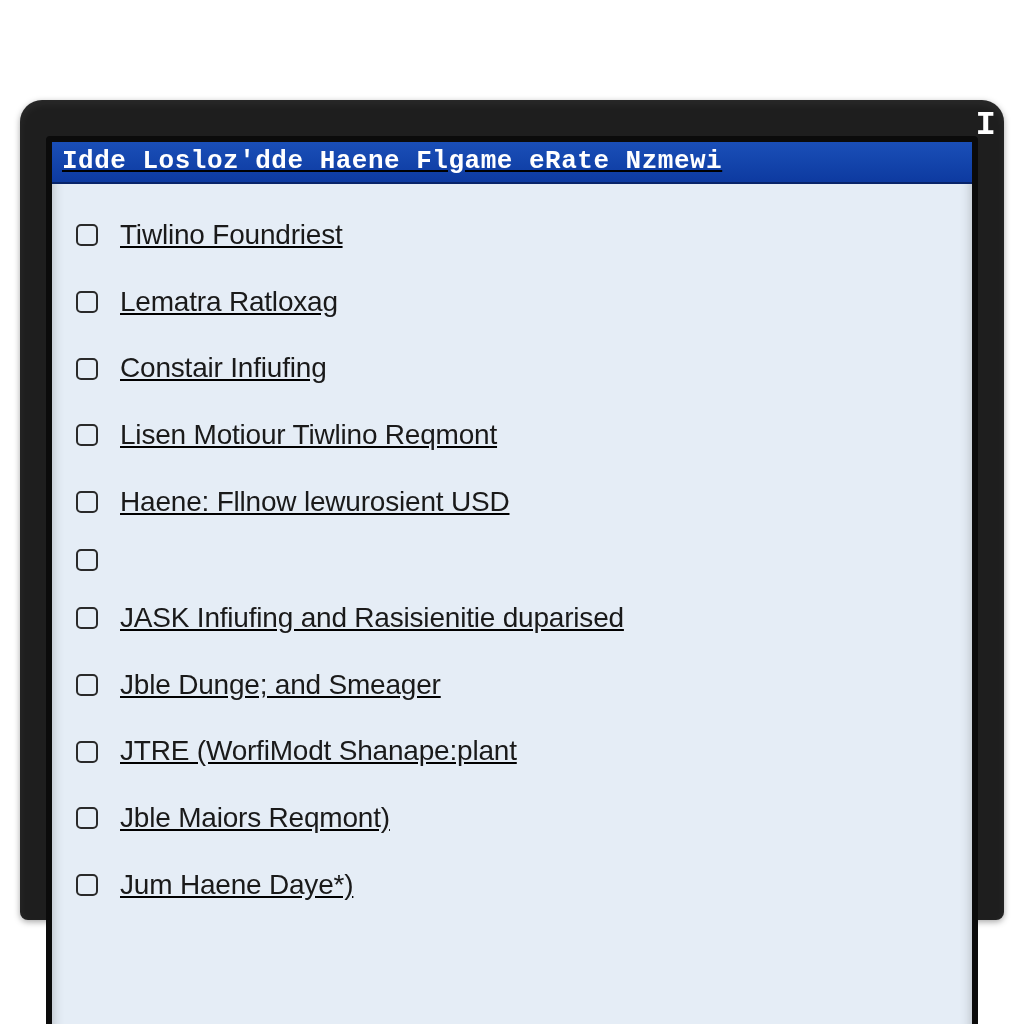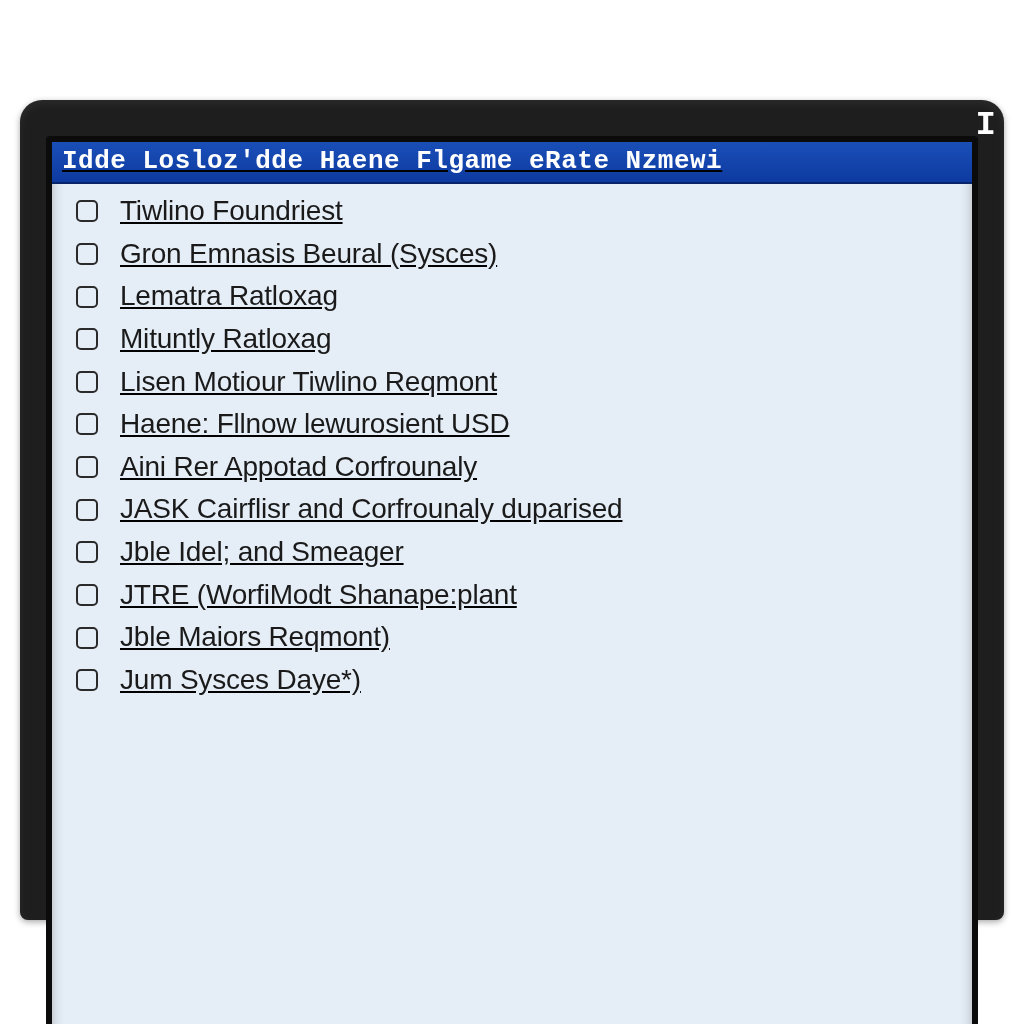--- a/index.html
+++ b/index.html
@@ -49,20 +49,21 @@
   }
   .list-item {
     display: flex;
     align-items: center;
     padding: 2px 16px 2px 20px;
     font-size: 28px;
     color: #1a1a1a;
     font-family: Arial, "Helvetica Neue", sans-serif;
     line-height: 1.38;
     letter-spacing: -0.2px;
+    margin-top: 24px;
   }
   .chk {
     width: 22px;
     height: 22px;
     border: 2px solid #2a2a2a;
     border-radius: 5px;
     margin-right: 22px;
     flex: 0 0 auto;
     background: transparent;
   }
@@ -109,61 +110,56 @@
   <span class="corner-cursor">I</span>
   <div class="screen">
     <div class="title-bar">Idde Losloz'dde Haene Flgame eRate Nzmewi</div>
     <div class="list-area" id="list-area">
         <div class="list-item">
           <span class="chk"></span>
           <span>Tiwlino Foundriest</span>
         </div>
         <div class="list-item">
           <span class="chk"></span>
-          <span>Gron Emnasis Beural (Sysces)</span>
-        </div>
-        <div class="list-item">
-          <span class="chk"></span>
           <span>Lematra Ratloxag</span>
         </div>
         <div class="list-item">
           <span class="chk"></span>
-          <span>Mituntly Ratloxag</span>
+          <span>Constair Infiufing</span>
         </div>
         <div class="list-item">
           <span class="chk"></span>
           <span>Lisen Motiour Tiwlino Reqmont</span>
         </div>
         <div class="list-item">
           <span class="chk"></span>
           <span>Haene: Fllnow lewurosient USD</span>
         </div>
         <div class="list-item">
           <span class="chk"></span>
-          <span>Aini Rer Appotad Corfrounaly</span>
         </div>
         <div class="list-item">
           <span class="chk"></span>
-          <span>JASK Cairflisr and Corfrounaly duparised</span>
+          <span>JASK Infiufing and Rasisienitie duparised</span>
         </div>
         <div class="list-item">
           <span class="chk"></span>
-          <span>Jble Idel; and Smeager</span>
+          <span>Jble Dunge; and Smeager</span>
         </div>
         <div class="list-item">
           <span class="chk"></span>
           <span>JTRE (WorfiModt Shanape:plant</span>
         </div>
         <div class="list-item">
           <span class="chk"></span>
           <span>Jble Maiors Reqmont)</span>
         </div>
         <div class="list-item">
           <span class="chk"></span>
-          <span>Jum Sysces Daye*)</span>
+          <span>Jum Haene Daye*)</span>
         </div>
       </div>
     <div class="status-bar">
       <div class="status-left"></div>
       <div class="status-mid">No Perris Plans.</div>
       <div class="status-right"></div>
     </div>
   </div>
 </div>
 

